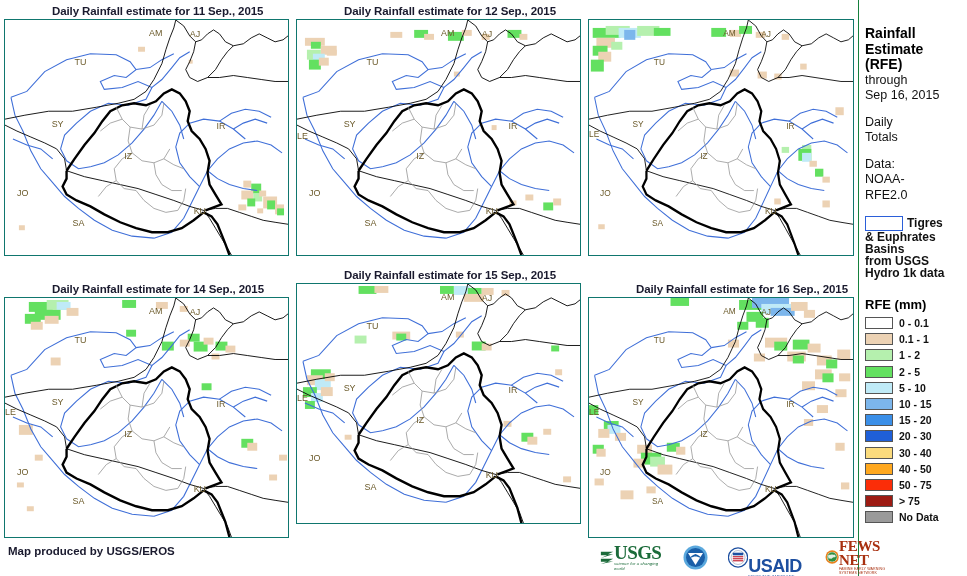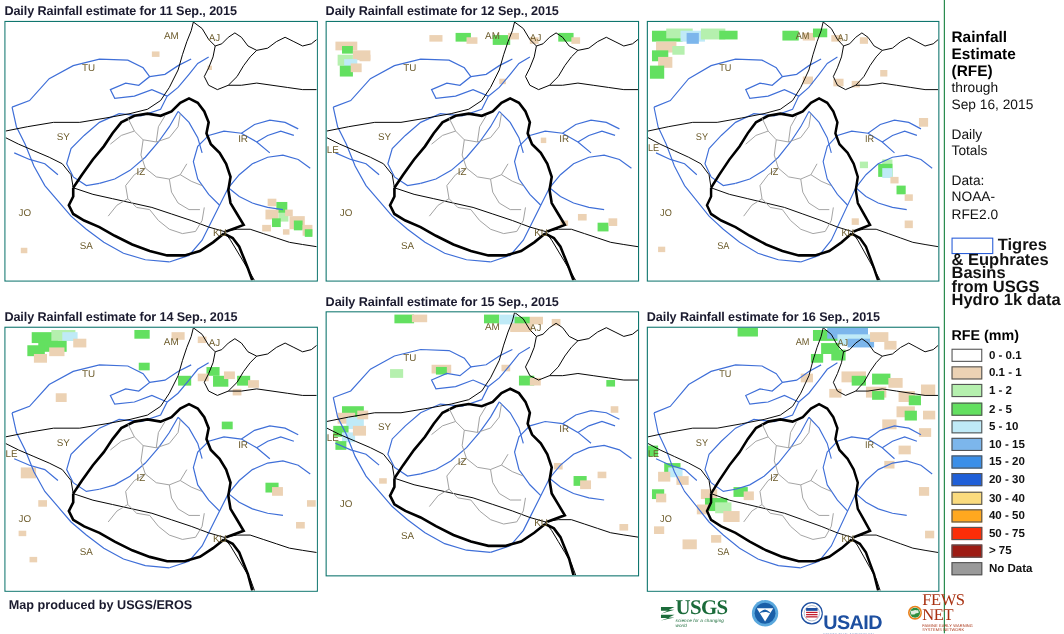--- a/index.html
+++ b/index.html
@@ -3,21 +3,21 @@
 <meta charset="utf-8">
 <title>RFE Daily Rainfall Estimate Map Series</title>
 <style>
   html,body{margin:0;padding:0;background:#ffffff;}
   body{
     width:967px;height:576px;position:relative;overflow:hidden;
     font-family:"Liberation Sans","DejaVu Sans",sans-serif;
     color:#111111;
   }
   
-  .panel{position:absolute;}
+  .panel{position:absolute;padding-left:48px;}
   .panel-title{
     font-size:11.5px;font-weight:bold;color:#1a1a2e;
     letter-spacing:-0.1px;white-space:nowrap;
     line-height:14px;height:15px;
   }
   .map-frame{
     position:absolute;left:0;border:1px solid #0f766e;
     background:#ffffff;overflow:hidden;box-sizing:border-box;
   }
   .map-svg{display:block;width:100%;height:100%;}
@@ -31,21 +31,21 @@
   .side-title{
     font-size:14px;font-weight:bold;line-height:15.5px;color:#000;
     margin-top:26px;
   }
   .side-sub{font-size:12.5px;line-height:15.5px;color:#111;}
   .side-block{font-size:12.5px;line-height:15.5px;color:#111;margin-top:11px;}
   .basin-box{
     display:inline-block;width:38px;height:15px;border:1.5px solid #2b5fd9;
     background:#fff;vertical-align:middle;margin-right:4px;box-sizing:border-box;
   }
-  .basin-wrap{margin-top:13px;font-size:15px;line-height:12px;font-weight:bold;color:#111;}
+  .basin-wrap{margin-top:13px;font-size:12px;line-height:12px;font-weight:bold;color:#111;}
   .basin-row1{white-space:nowrap;}
   .rfe-head{
     font-size:13px;font-weight:bold;margin-top:18px;margin-bottom:3px;color:#000;
   }
   .legend-row{display:flex;align-items:center;height:16.2px;}
   .sw{
     width:28px;height:12px;border:1px solid #555;box-sizing:border-box;
     margin-right:6px;flex:none;
   }
   .legend-label{font-size:10.5px;font-weight:bold;color:#111;white-space:nowrap;}
@@ -64,21 +64,21 @@
     font-family:"Liberation Serif","DejaVu Serif",serif;font-weight:bold;
     font-size:19px;color:#1b6b3a;letter-spacing:-0.6px;line-height:17px;
   }
   .usgs-tag{font-size:4.2px;color:#1b6b3a;font-style:italic;letter-spacing:0.1px;}
   .usaid-txt{
     font-family:"Liberation Sans",sans-serif;font-weight:bold;font-size:18px;
     color:#1d4fa0;letter-spacing:-0.5px;line-height:16px;margin-top:28px;
   }
   .usaid-tag{font-size:4px;color:#1d4fa0;letter-spacing:0.2px;}
   .fews-txt{
-    font-family:"Liberation Serif","DejaVu Serif",serif;font-weight:normal;
+    font-family:"Liberation Serif","DejaVu Serif",serif;font-weight:bold;
     font-size:15px;color:#a83010;letter-spacing:-0.4px;line-height:14px;
   }
   .fews-tag{font-size:3.6px;color:#a83010;letter-spacing:0.1px;}
 </style>
 </head>
 <body>
 
 <div class="panel" style="left:4px;top:4px;width:285px;height:252px;">
   <div class="panel-title">Daily Rainfall estimate for 11 Sep., 2015</div>
   <div class="map-frame" style="top:15px;width:285px;height:237px;">

